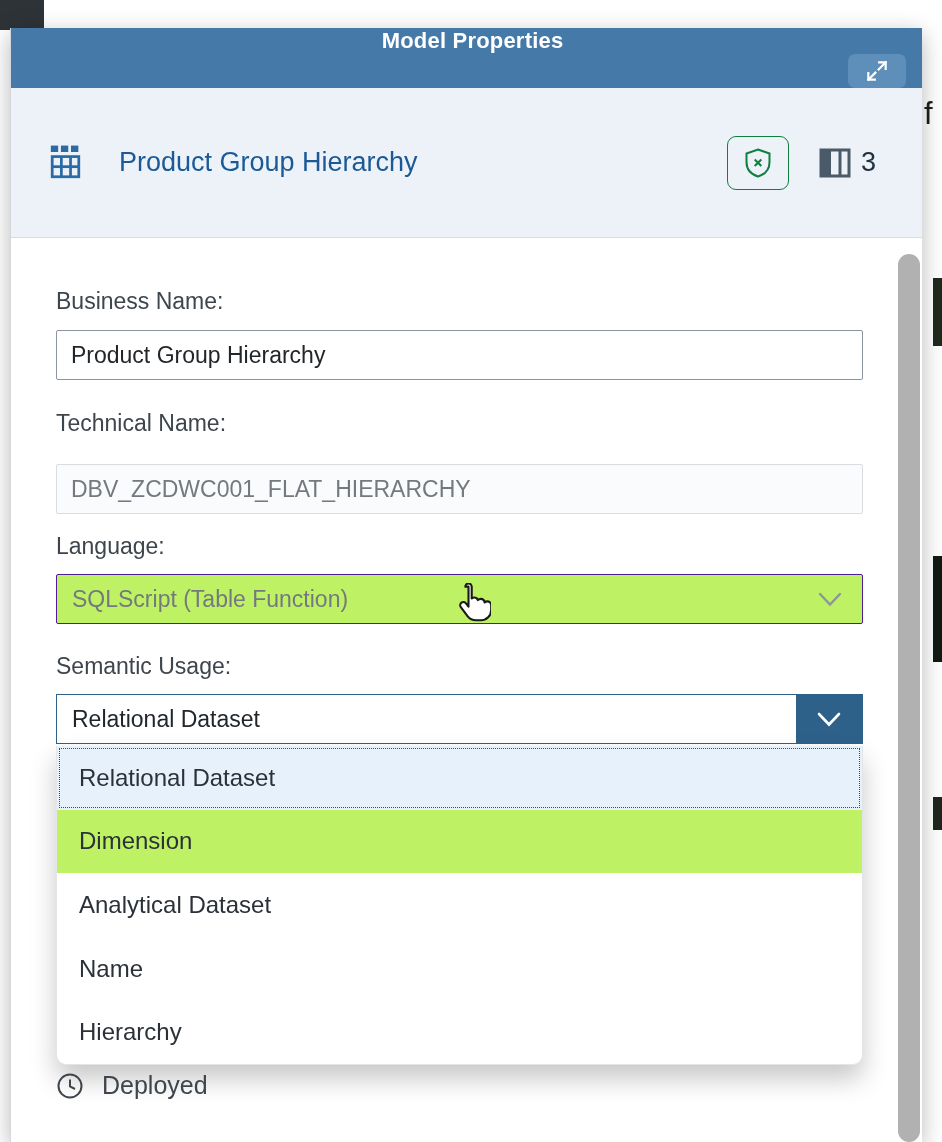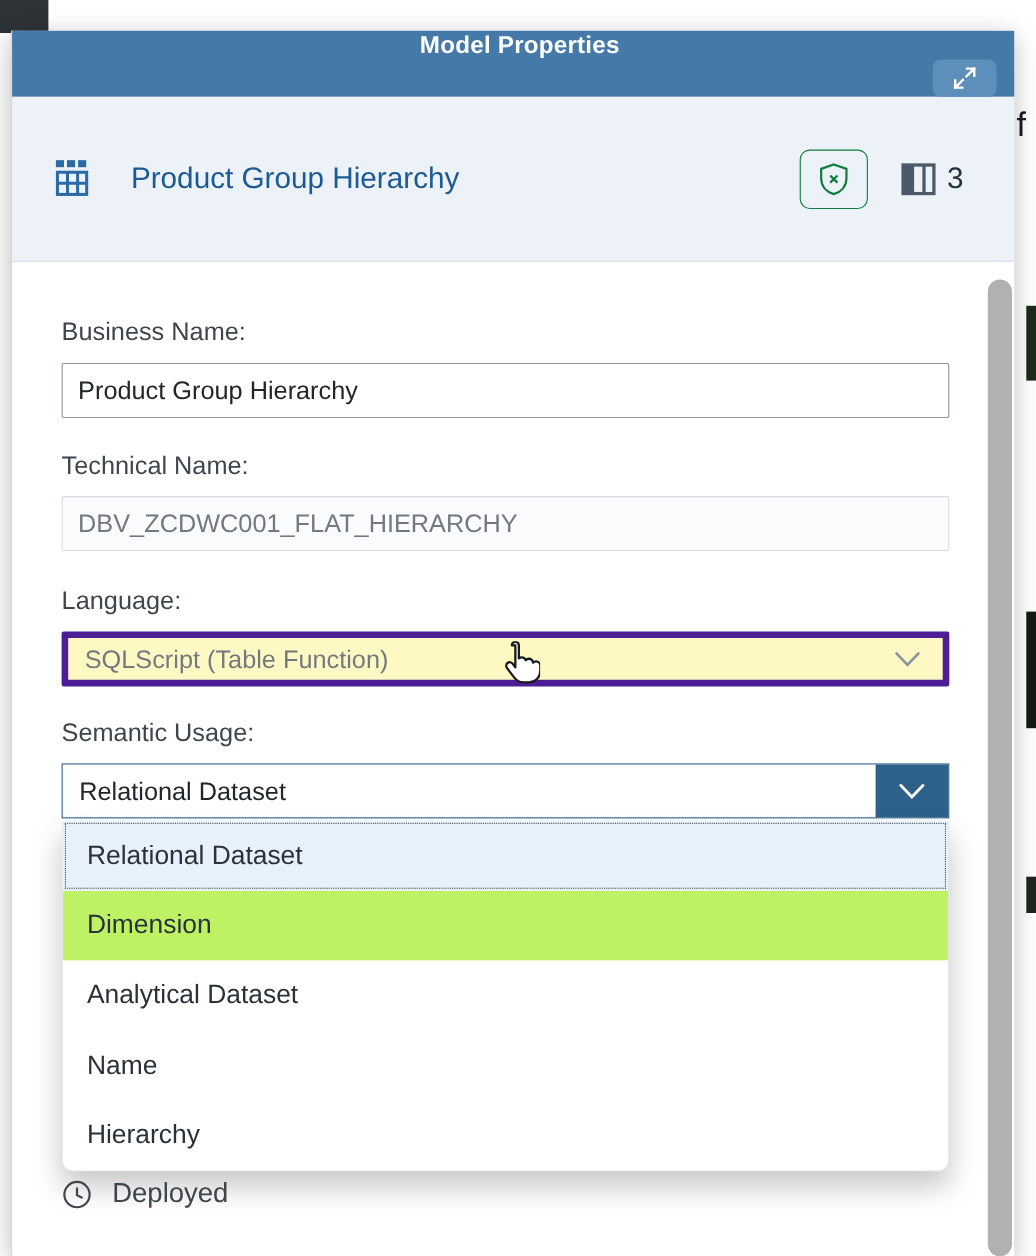--- a/index.html
+++ b/index.html
@@ -35,26 +35,26 @@
   .panel-body{position:relative;height:904px;background:#fff;border-radius:17px;}
 
   .field-label{position:absolute;font-size:23px;color:#3e454c;}
   .text-input{position:absolute;width:807px;height:50px;box-sizing:border-box;border:1px solid #8c949d;border-radius:2px;
               background:#fff;font-size:23px;color:#21262b;padding:0 14px;font-family:inherit;outline:none;}
   .text-input.disabled{background:#fafbfc;border-color:#d9dde1;color:#74797f;}
 
   #lbl-business{left:45px;top:50px;}
   #inp-business{left:45px;top:92px;}
   #lbl-technical{left:45px;top:172px;}
-  #inp-technical{left:45px;top:213px;}
+  #inp-technical{left:45px;top:226px;}
   #lbl-language{left:45px;top:295px;}
   #lbl-semantic{left:45px;top:415px;}
 
   .combo{position:absolute;width:807px;height:50px;box-sizing:border-box;display:flex;align-items:center;}
-  .combo.disabled{left:45px;top:336px;border:6px solid #4c1d95;border-radius:2px;background:#fef9c3;}
+  .combo.disabled{left:45px;top:336px;border:1px solid #4c1d95;border-radius:2px;background:#bef264;}
   .combo.disabled .combo-text{color:#74797f;}
   .combo.active{left:45px;top:456px;border:1px solid #2e618a;background:#fff;}
   .combo-text{font-size:23px;color:#21262b;padding-left:15px;flex:1;}
   .combo-chevron{margin-right:20px;display:flex;}
   .combo-btn{position:absolute;right:0;top:0;bottom:0;width:66px;background:#2e618a;display:flex;
              align-items:center;justify-content:center;cursor:pointer;}
 
   .listbox{position:absolute;left:45px;top:508px;width:807px;background:#fff;border:1px solid #e3e6e9;border-top:none;
            box-sizing:border-box;border-radius:0 0 10px 10px;box-shadow:0 14px 26px rgba(0,0,0,.22);overflow:hidden;}
   .opt{height:63.6px;display:flex;align-items:center;padding-left:22px;font-size:24px;color:#2a3138;cursor:pointer;}

